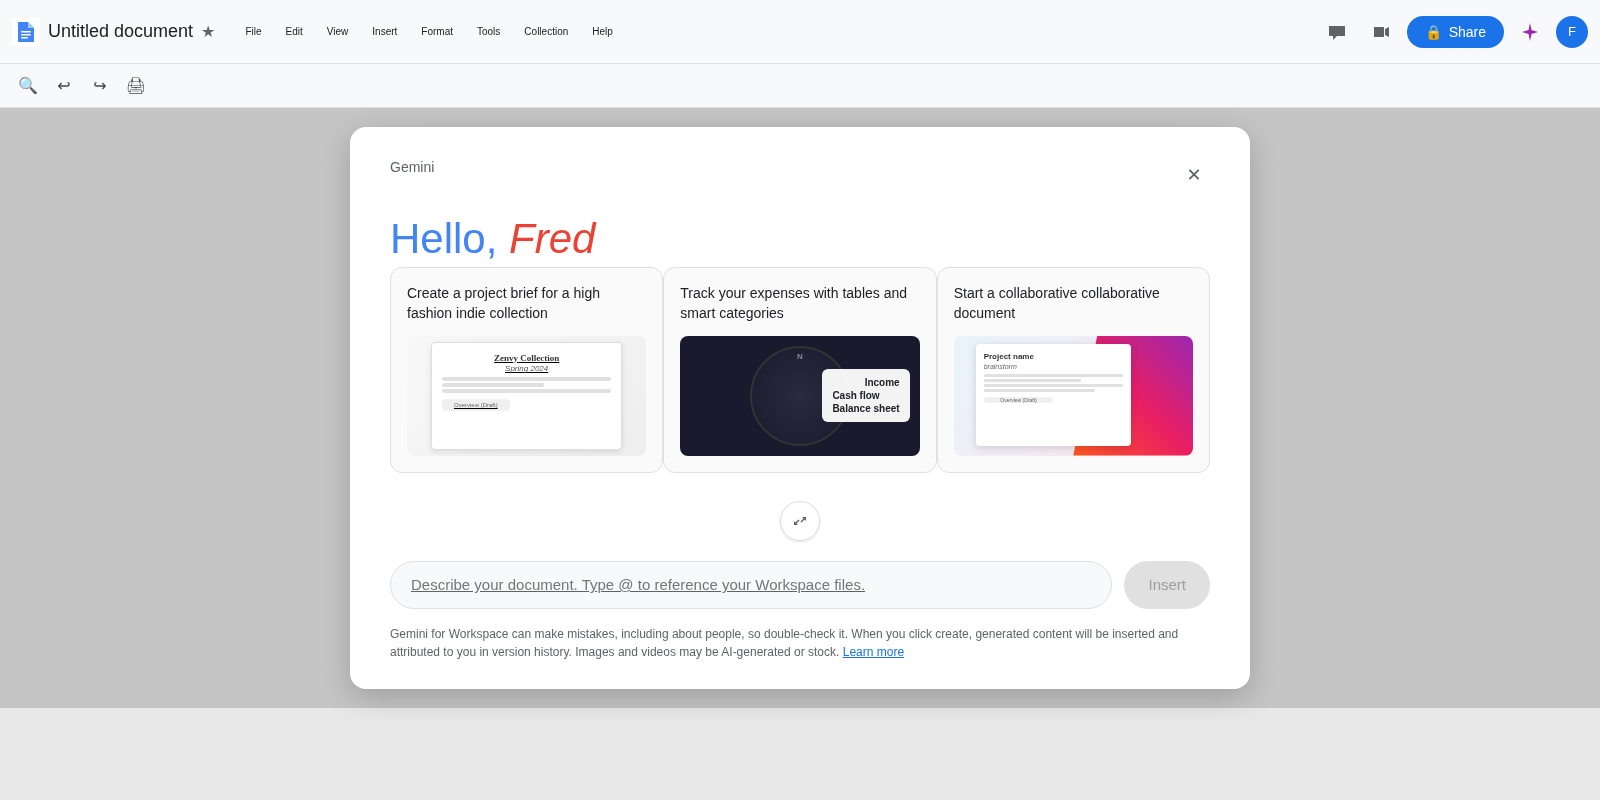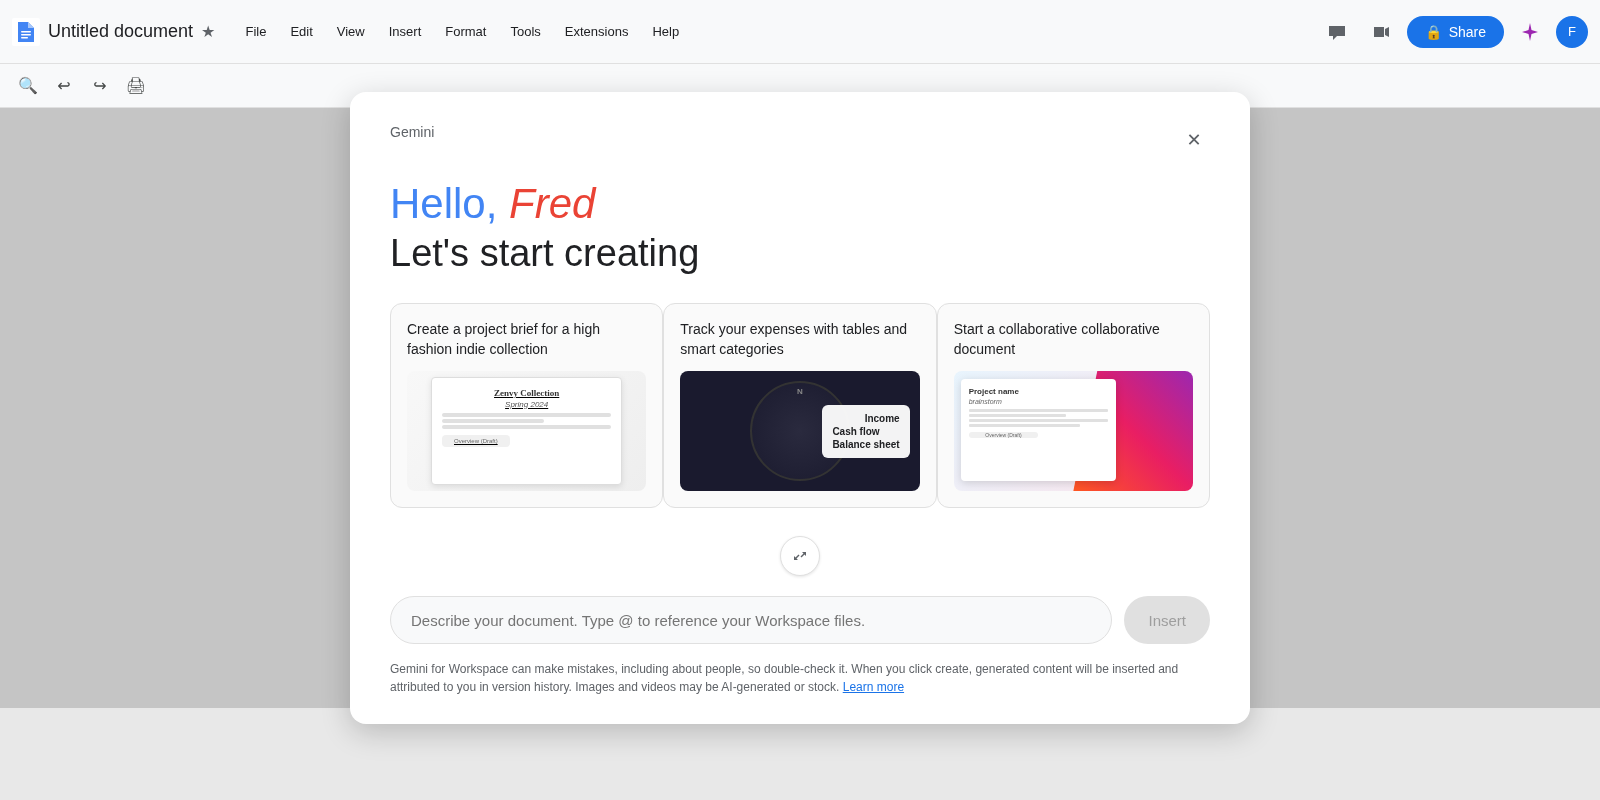--- a/index.html
+++ b/index.html
@@ -45,21 +45,21 @@
       font-size: 16px;
       margin-right: 16px;
     }
     .menu-bar {
       display: flex;
       gap: 4px;
       margin-left: 4px;
     }
     .menu-item {
       padding: 4px 10px;
-      font-size: 13px;
+      font-size: 10px;
       color: #202124;
       border-radius: 4px;
       cursor: pointer;
     }
     .top-bar-right {
       margin-left: auto;
       display: flex;
       align-items: center;
       gap: 8px;
     }
@@ -351,21 +351,21 @@
       position: absolute;
       right: 0;
       top: 0;
       width: 50%;
       height: 100%;
       background: linear-gradient(45deg, #ff5722, #e91e63, #9c27b0);
       clip-path: polygon(20% 0%, 100% 0%, 100% 100%, 0% 100%);
     }
     .brainstorm-doc {
       position: absolute;
-      left: 7px;
+      left: 22px;
       top: 8px;
       width: 65%;
       height: 85%;
       background: white;
       border-radius: 4px;
       padding: 8px;
       box-shadow: 0 2px 8px rgba(0,0,0,0.15);
     }
     .brainstorm-doc-title {
       font-size: 8px;
@@ -421,20 +421,21 @@
     .describe-input {
       flex: 1;
       height: 48px;
       border: 1px solid #e0e0e0;
       border-radius: 24px;
       padding: 0 20px;
       font-size: 15px;
       color: #5f6368;
       outline: none;
       background: #f8f9fa;
+      text-decoration: underline;
     }
     .create-btn {
       height: 48px;
       padding: 0 24px;
       background: #e0e0e0;
       color: #9e9e9e;
       border: none;
       border-radius: 24px;
       font-size: 15px;
       font-weight: 500;
@@ -480,21 +481,21 @@
     <span class="doc-title">Untitled document</span>
     <span class="star-icon">★</span>
 
     <div class="menu-bar">
       <span class="menu-item">File</span>
       <span class="menu-item">Edit</span>
       <span class="menu-item">View</span>
       <span class="menu-item">Insert</span>
       <span class="menu-item">Format</span>
       <span class="menu-item">Tools</span>
-      <span class="menu-item">Extensions</span>
+      <span class="menu-item">Collection</span>
       <span class="menu-item">Help</span>
     </div>
 
     <div class="top-bar-right">
       <div class="icon-btn">
         <svg width="20" height="20" viewBox="0 0 20 20" fill="#5f6368">
           <path d="M2 4h16v10H10l-4 4v-4H2V4z"></path>
         </svg>
       </div>
       <div class="icon-btn">
@@ -531,21 +532,20 @@
 
         <div class="dialog-header">
           <span class="gemini-label">Gemini</span>
           <div class="close-btn">✕</div>
         </div>
 
         <div class="greeting-hello">
           <span class="hello-text">Hello,</span>
           <span class="fred-text"> </span><span class="fred-text">Fred</span>
         </div>
-        <div class="greeting-sub">Let's start creating</div>
 
         <div class="cards-row">
 
           <div class="suggestion-card">
             <div class="card-text">Create a project brief for a high fashion indie collection</div>
             <div class="card-preview card-preview-fashion">
               <div class="fashion-doc">
                 <div class="fashion-doc-title">Zenvy Collection</div>
                 <div class="fashion-doc-subtitle">Spring 2024</div>
                 <div class="fashion-doc-lines">

